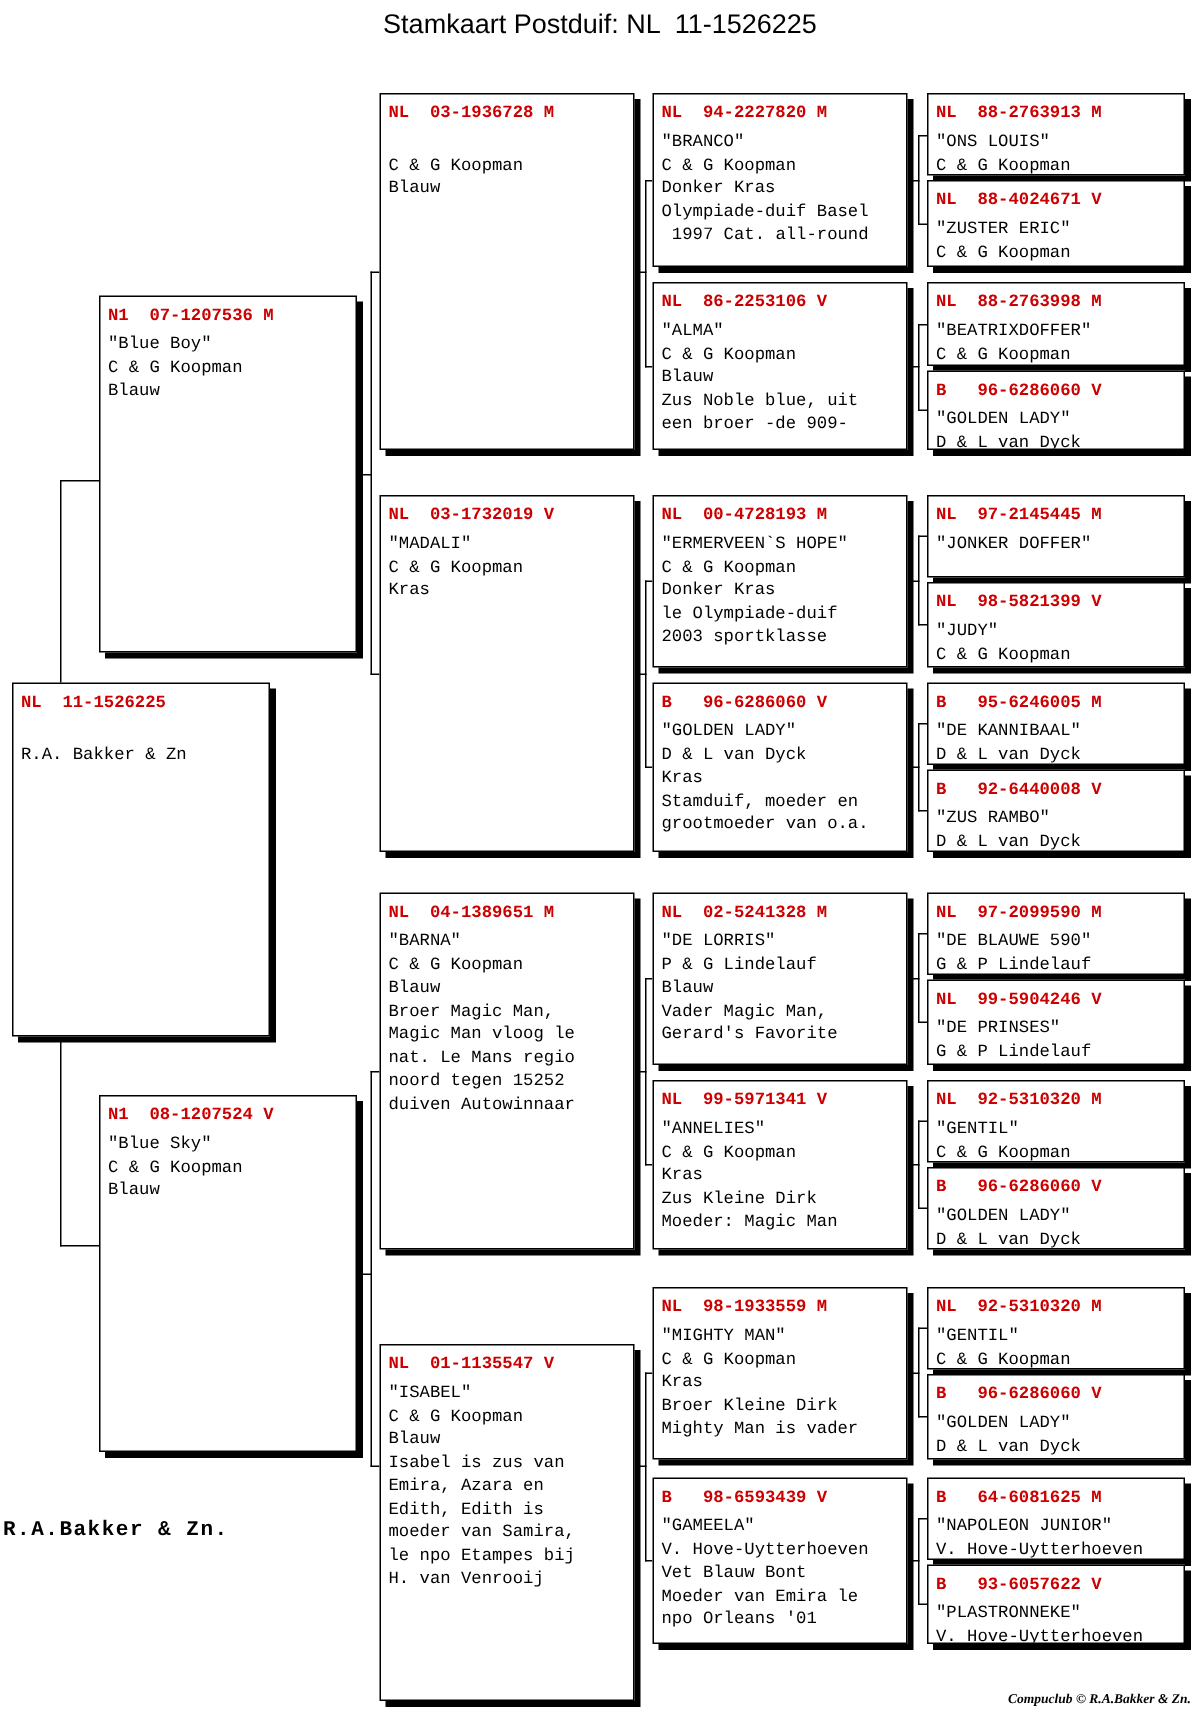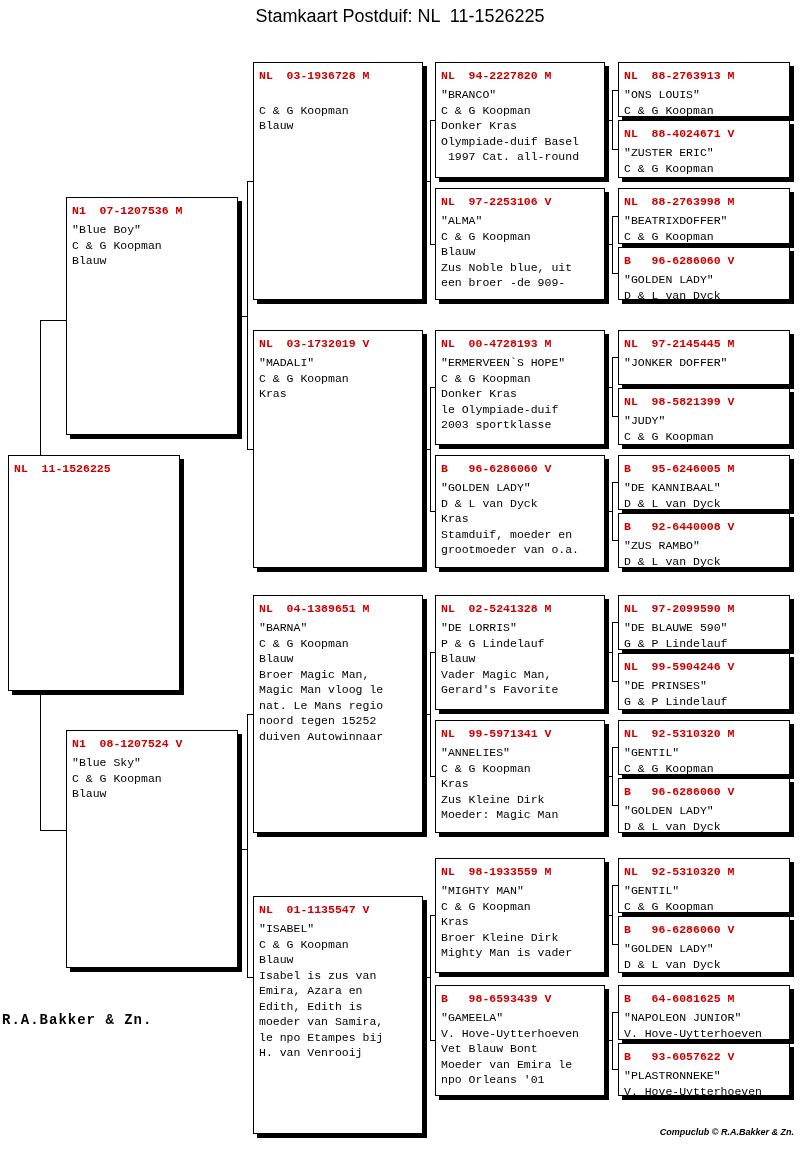--- a/index.html
+++ b/index.html
@@ -10,21 +10,21 @@
            font-family:"Liberation Sans", sans-serif; font-size:18px; color:#000; white-space:pre; }
   .box { position:absolute; background:#fff; border:1px solid #000; box-shadow:4px 4px 0 #000;
          padding:5px 3px 2px 5px; overflow:hidden; }
   .ring { color:#cc0000; font-weight:bold; font-size:11.5px; line-height:15px; white-space:pre; margin-bottom:4px; }
   .txt  { font-size:11.5px; line-height:15.5px; white-space:pre-wrap; color:#000; }
   #connectors { position:absolute; left:0; top:0; width:100%; height:100%; pointer-events:none; }
   .seg { position:absolute; background:#000; }
   .owner-block { position:absolute; left:2px; top:1012px; }
   .owner-name { font-weight:bold; font-size:14px; letter-spacing:1px; margin-bottom:9px; white-space:pre; }
   .owner-lines { font-size:11.5px; line-height:17.5px; white-space:pre-wrap; }
-  .credit { position:absolute; right:6px; top:1127px; font-family:Liberation Sans, sans-serif;
+  .credit { position:absolute; right:6px; top:1127px; font-family:Liberation Serif, serif;
             font-style:italic; font-weight:bold; font-size:9px; white-space:pre; }
 </style>
 </head>
 <body>
 
 <div class="page">
 
   <div class="title">Stamkaart Postduif: NL  11-1526225</div>
 
   <div id="connectors">
@@ -85,20 +85,22 @@
       <div class="seg" style="left: 612px; top: 1012px; width: 6px; height: 1px;"></div>
       <div class="seg" style="left: 612px; top: 1069px; width: 6px; height: 1px;"></div>
       <div class="seg" style="left: 40px; top: 320px; width: 27px; height: 1px;"></div>
       <div class="seg" style="left: 40px; top: 320px; width: 1px; height: 136px;"></div>
       <div class="seg" style="left: 40px; top: 690px; width: 1px; height: 141px;"></div>
       <div class="seg" style="left: 40px; top: 830px; width: 27px; height: 1px;"></div>
     </div>
 
   <div class="box" style="left:8px;top:455px;width:172px;height:236px">
     <div class="ring">NL  11-1526225</div>
+    <div class="txt">
+R.A. Bakker &amp; Zn</div>
   </div>
 
   <div class="box" style="left:66px;top:197px;width:172px;height:238px">
     <div class="ring">N1  07-1207536 M</div>
     <div class="txt">"Blue Boy"
 C &amp; G Koopman
 Blauw</div>
   </div>
   <div class="box" style="left:66px;top:730px;width:172px;height:238px">
     <div class="ring">N1  08-1207524 V</div>
@@ -145,21 +147,21 @@
 
   <div class="box" style="left:435px;top:62px;width:170px;height:116px">
     <div class="ring">NL  94-2227820 M</div>
     <div class="txt">"BRANCO"
 C &amp; G Koopman
 Donker Kras
 Olympiade-duif Basel
  1997 Cat. all-round</div>
   </div>
   <div class="box" style="left:435px;top:188px;width:170px;height:112px">
-    <div class="ring">NL  97-2253106 V</div>
+    <div class="ring">NL  86-2253106 V</div>
     <div class="txt">"ALMA"
 C &amp; G Koopman
 Blauw
 Zus Noble blue, uit
 een broer -de 909-</div>
   </div>
   <div class="box" style="left:435px;top:330px;width:170px;height:115px">
     <div class="ring">NL  00-4728193 M</div>
     <div class="txt">"ERMERVEEN`S HOPE"
 C &amp; G Koopman

